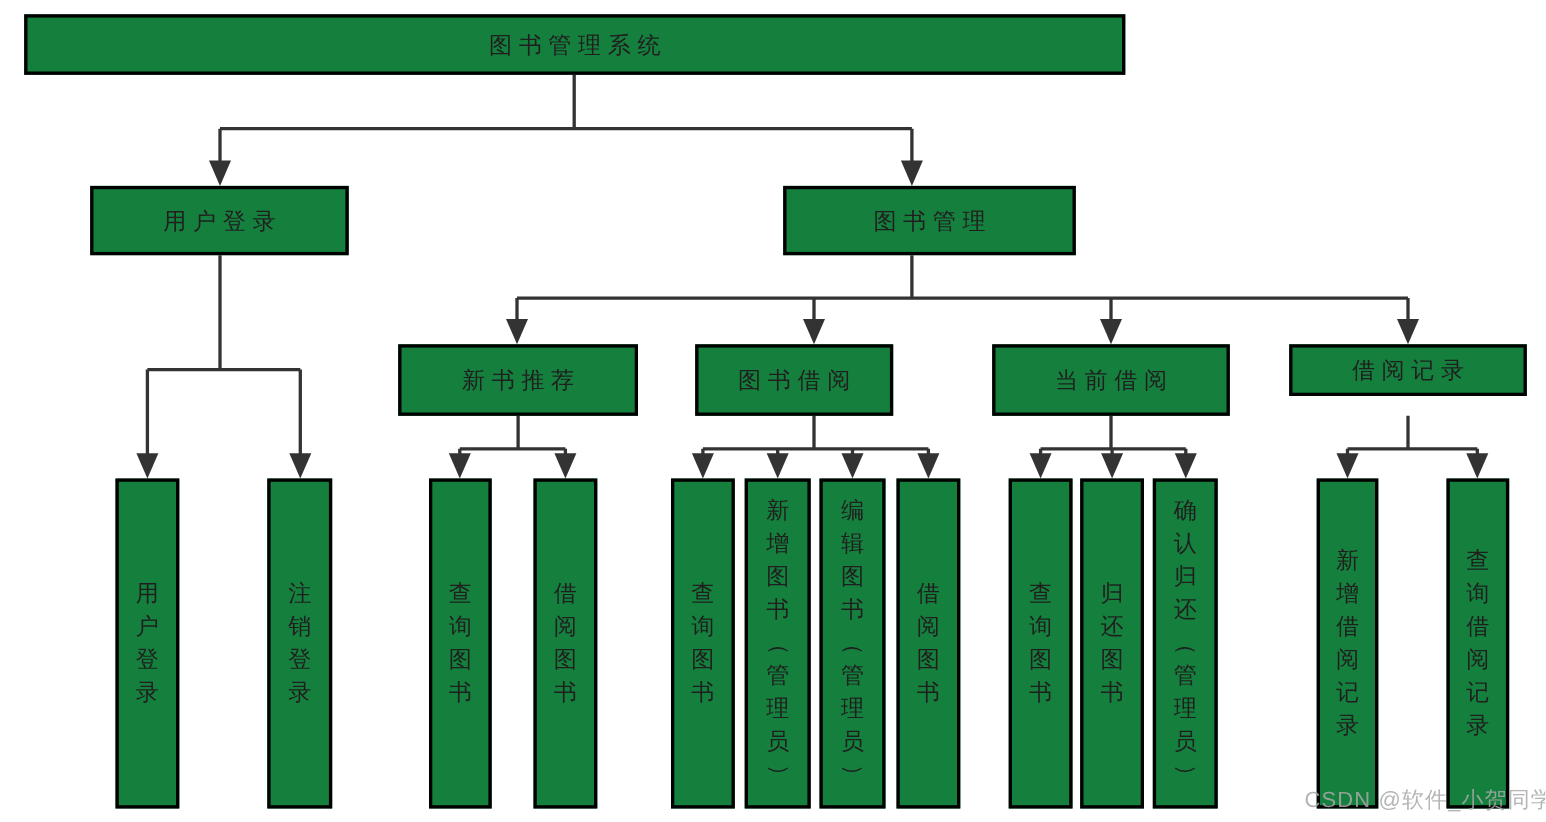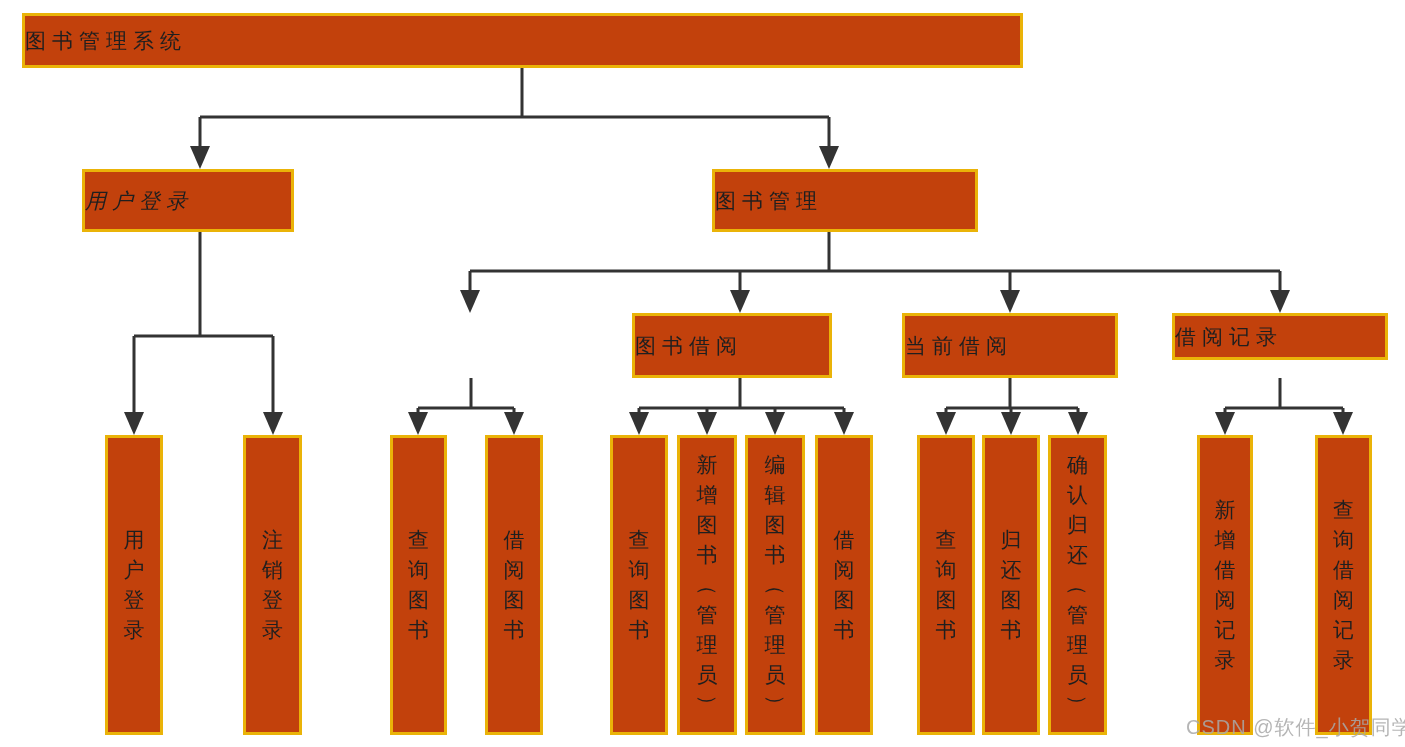--- a/index.html
+++ b/index.html
@@ -4,22 +4,22 @@
 <style>
   html,body { margin:0; padding:0; background:#ffffff; }
   .canvas {
     position:relative; width:1405px; height:747px; background:#ffffff;
     font-family:"Liberation Sans","DejaVu Sans",sans-serif; color:#1f1f1f;
     overflow:hidden;
   }
   svg.connectors { position:absolute; left:0; top:0; }
   .node {
     position:absolute; box-sizing:border-box;
-    border:3px solid #eab308; background:#c2410c;
-    display:flex; align-items:center; justify-content:flex-start;
+    border:3px solid #000000; background:#15803d;
+    display:flex; align-items:center; justify-content:center;
   }
   .node .lbl {
     font-size:21px; letter-spacing:6px; margin-right:-6px;
     white-space:nowrap; color:#1f1f1f;
   }
   .node .vlabel {
     display:flex; flex-direction:column; align-items:center; justify-content:center;
     width:100%; height:100%; letter-spacing:0; margin:0; white-space:normal;
   }
   .vchar { font-size:21px; line-height:30px; height:30px; display:block; }
@@ -72,28 +72,31 @@
       <polygon points="1068,412 1088,412 1078,435"></polygon>
       <polygon points="1215,412 1235,412 1225,435"></polygon>
       <polygon points="1333,412 1353,412 1343,435"></polygon>
     </g>
   </svg>
 
   <div class="node" style="left:22px;top:13px;width:1001px;height:55px;">
     <span class="lbl">图书管理系统</span>
   </div>
 
-  <div class="node" style="left:82px;top:169px;width:212px;height:63px;font-style:italic;">
+  <div class="node" style="left:82px;top:169px;width:235px;height:63px;">
     <span class="lbl">用户登录</span>
   </div>
   <div class="node" style="left:712px;top:169px;width:266px;height:63px;">
     <span class="lbl">图书管理</span>
   </div>
 
-  <div class="node" style="left:632px;top:313px;width:200px;height:65px;">
+  <div class="node" style="left:362px;top:313px;width:218px;height:65px;">
+    <span class="lbl">新书推荐</span>
+  </div>
+  <div class="node" style="left:632px;top:313px;width:180px;height:65px;">
     <span class="lbl">图书借阅</span>
   </div>
   <div class="node" style="left:902px;top:313px;width:216px;height:65px;font-family:Liberation Mono, monospace;">
     <span class="lbl">当前借阅</span>
   </div>
   <div class="node" style="left:1172px;top:313px;width:216px;height:47px;">
     <span class="lbl">借阅记录</span>
   </div>
 
   <div class="node" style="left:105px;top:435px;width:58px;height:300px;">

